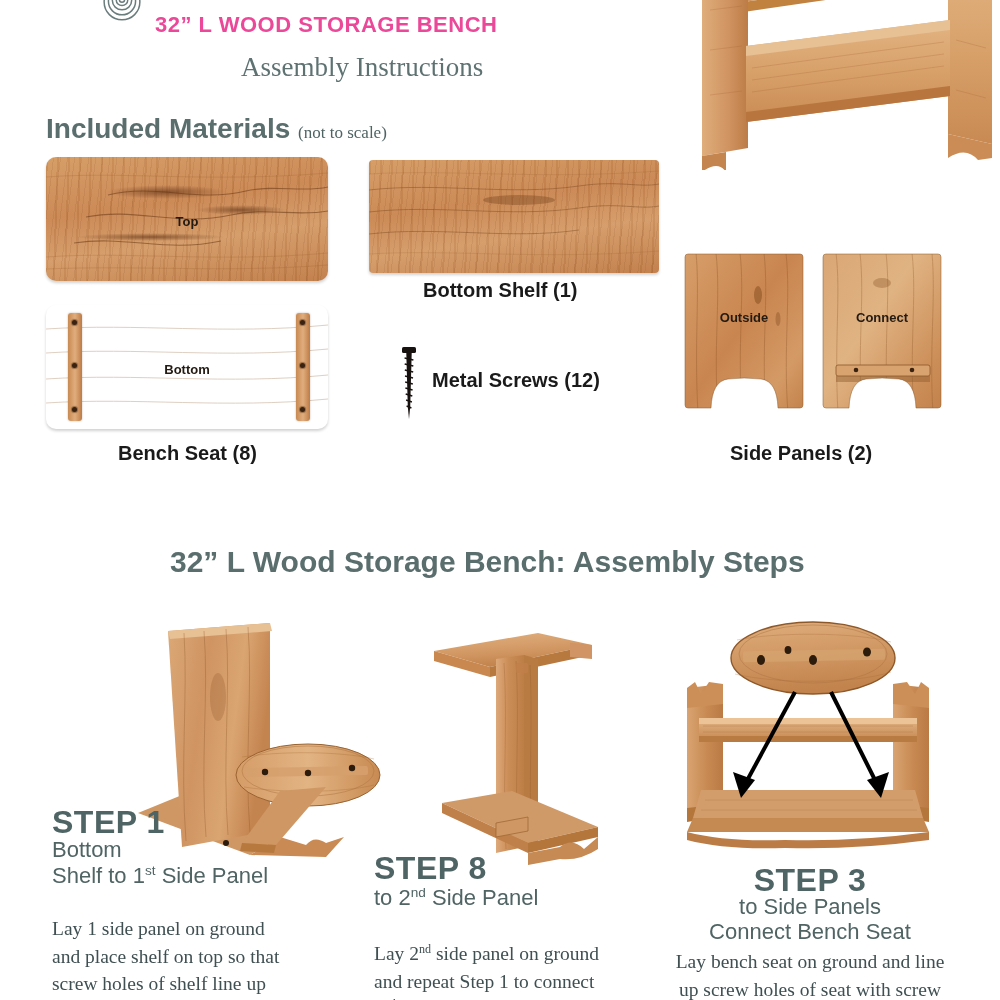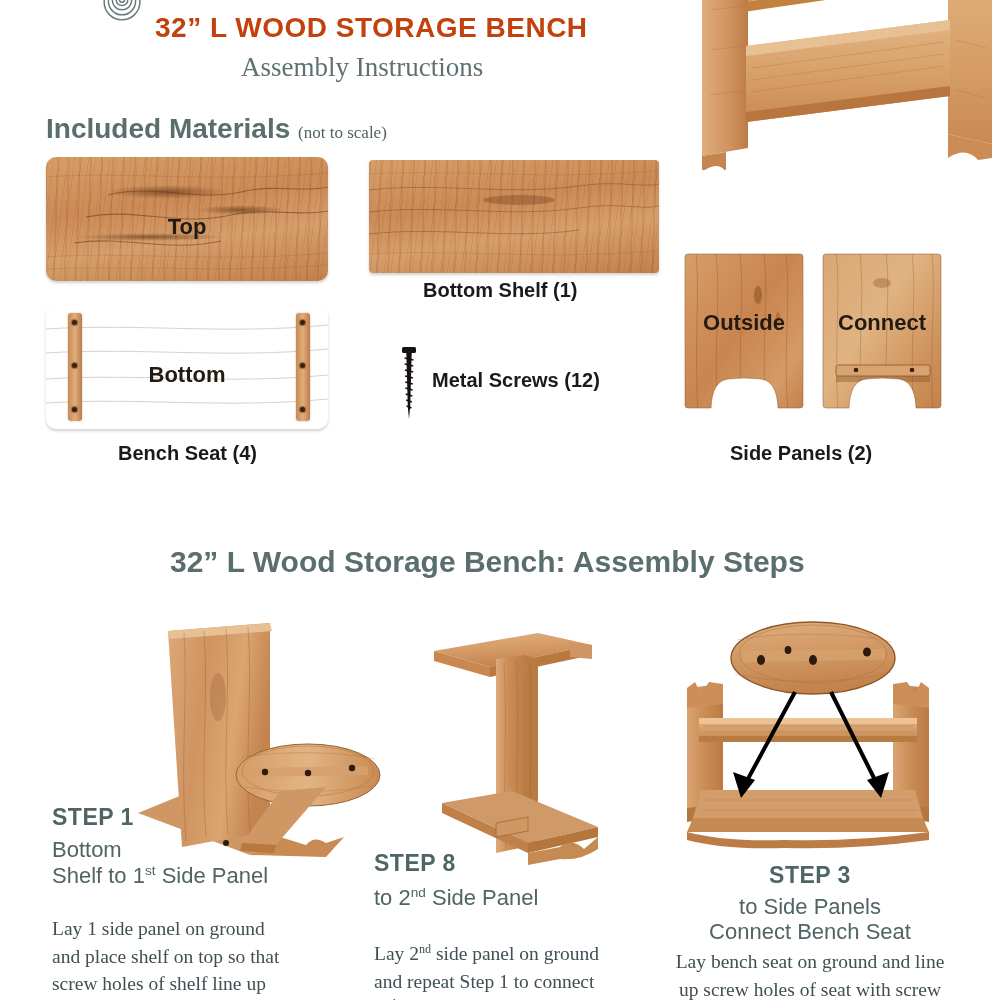--- a/index.html
+++ b/index.html
@@ -7,22 +7,22 @@
     width:1000px;height:1000px;position:relative;overflow:hidden;
     background:#ffffff;
     font-family:"Liberation Sans",sans-serif;
     -webkit-font-smoothing:antialiased;
   }
   .abs{position:absolute;}
 
   
   .title-main{
     font-family:"Liberation Sans",sans-serif;
-    font-weight:bold;font-size:28px;letter-spacing:.5px;
-    color:#c2410c;white-space:nowrap;
+    font-weight:bold;font-size:22px;letter-spacing:.5px;
+    color:#ec4899;white-space:nowrap;
   }
   .title-sub{
     font-family:"Liberation Serif",serif;
     font-size:27px;color:#5f7272;white-space:nowrap;
   }
   .sec-head{
     font-family:"Liberation Sans",sans-serif;font-weight:bold;
     font-size:28px;color:#5b6e6e;white-space:nowrap;
   }
   .sec-head .small{
@@ -32,25 +32,25 @@
   .steps-head{
     font-family:"Liberation Sans",sans-serif;font-weight:bold;
     font-size:30px;color:#5b6e6e;white-space:nowrap;
   }
   .cap{
     font-family:"Liberation Sans",sans-serif;font-weight:bold;
     font-size:20px;color:#1a1a1a;white-space:nowrap;
   }
   .board-label{
     font-family:"Liberation Sans",sans-serif;font-weight:bold;
-    font-size:22px;color:#231a12;white-space:nowrap;
+    font-size:13px;color:#231a12;white-space:nowrap;
   }
   .step-num{
     font-family:"Liberation Sans",sans-serif;font-weight:bold;
-    font-size:23px;color:#4f6464;white-space:nowrap;letter-spacing:.5px;
+    font-size:32px;color:#4f6464;white-space:nowrap;letter-spacing:.5px;
   }
   .step-title{
     font-family:"Liberation Sans",sans-serif;
     font-size:22px;line-height:1.12;color:#50six;color:#50 6464;color:#506464;
   }
   .step-body{
     font-family:"Liberation Serif",serif;
     font-size:19.5px;line-height:1.42;color:#3f4f52;
   }
   sup{font-size:.62em;vertical-align:super;}
@@ -194,21 +194,21 @@
 
   <div class="abs" style="left:250px;top:8px;width:14px;height:108px;border-radius:3px;
        background:linear-gradient(90deg,#c88a52,#e0ad7d,#bd7c46);box-shadow:0 0 2px rgba(60,30,10,.35);">
     <div class="screwdot" style="left:4px;top:7px;"></div>
     <div class="screwdot" style="left:4px;top:50px;"></div>
     <div class="screwdot" style="left:4px;top:94px;"></div>
   </div>
   <div class="board-label" style="position:absolute;left:50%;top:57px;transform:translateX(-50%);">Bottom</div>
 </div>
 
-<div class="abs cap" style="left:118px;top:442px;">Bench Seat (4)</div>
+<div class="abs cap" style="left:118px;top:442px;">Bench Seat (8)</div>
 
 <div class="abs wood" style="left:369px;top:160px;width:290px;height:113px;border-radius:4px;box-shadow:0 2px 3px rgba(0,0,0,.18);overflow:hidden;">
   <svg width="290" height="113" style="position:absolute;left:0;top:0;">
     <g stroke="#7d4a1f" stroke-width="1" fill="none" opacity=".45">
       <path d="M0,30 C70,22 140,36 210,26 C250,20 270,28 290,24"></path>
       <path d="M0,52 C70,44 140,58 210,48 C250,42 270,50 290,46"></path>
       <path d="M0,74 C70,66 140,80 210,70"></path>
     </g>
     <g stroke="#9c6330" stroke-width=".7" fill="none" opacity=".3">
       <path d="M0,14 C80,9 170,20 290,11"></path>

